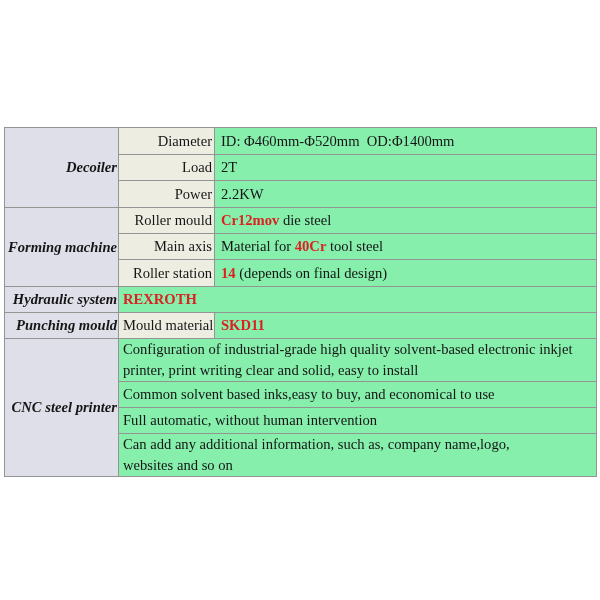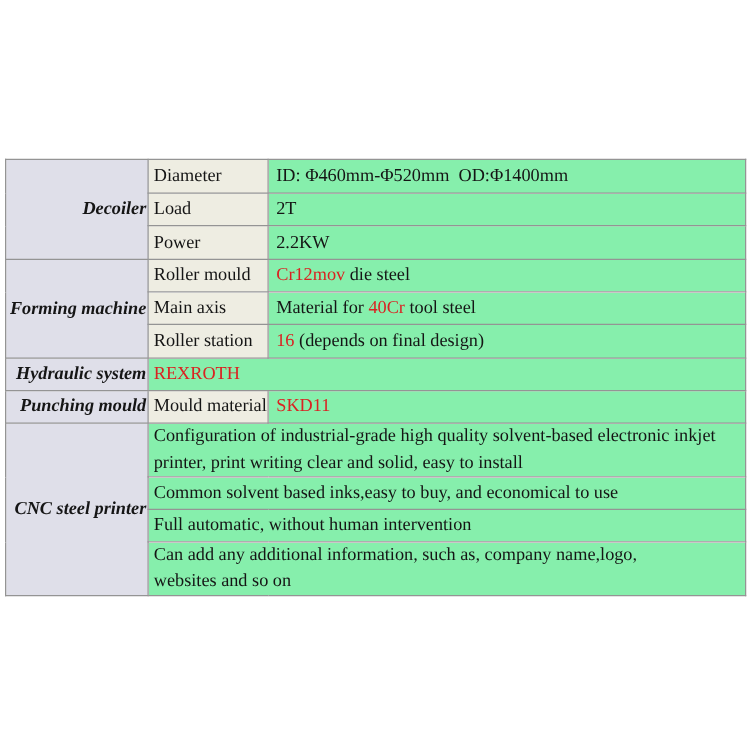--- a/index.html
+++ b/index.html
@@ -37,32 +37,33 @@
     font-weight: bold;
     font-style: italic;
     text-align: right;
     white-space: nowrap;
     padding: 0 1px;
   }
   td.attr {
     background: var(--attribute-bg, #eeede2);
     white-space: nowrap;
     padding: 0 2px 0 4px;
+    text-align: right;
   }
   td.val {
     background: #86efac;
     white-space: pre-wrap;
     padding: 0 2px 0 6px;
   }
   td.val.wide {
     padding-left: 4px;
   }
   .red {
     color: var(--highlight-red, #da2222);
-    font-weight: normal;
+    font-weight: bold;
   }
   tr.h27 { height: 27px; }
   tr.h26 { height: 26px; }
   tr.h43 { height: 43px; }
   tr.h41 { height: 41px; margin-left: 26px; }
   col.c1 { width: 114px; }
   col.c2 { width: 96px; }
 </style>
 </head>
 <body>
@@ -94,21 +95,21 @@
         <td class="cat" rowspan="3">Forming machine</td>
         <td class="attr">Roller mould</td>
         <td class="val"><span></span><span class="red">Cr12mov</span><span> die steel</span></td>
       </tr>
       <tr class="h26">
         <td class="attr">Main axis</td>
         <td class="val"><span>Material for </span><span class="red">40Cr</span><span> tool steel</span></td>
       </tr>
       <tr class="h27">
         <td class="attr">Roller station</td>
-        <td class="val"><span></span><span class="red">16</span><span> (depends on final design)</span></td>
+        <td class="val"><span></span><span class="red">14</span><span> (depends on final design)</span></td>
       </tr>
 
       <tr class="h26">
         <td class="cat">Hydraulic system</td>
         <td class="val wide" colspan="2"><span class="red">REXROTH</span></td>
       </tr>
 
       <tr class="h26">
         <td class="cat">Punching mould</td>
         <td class="attr">Mould material</td>

